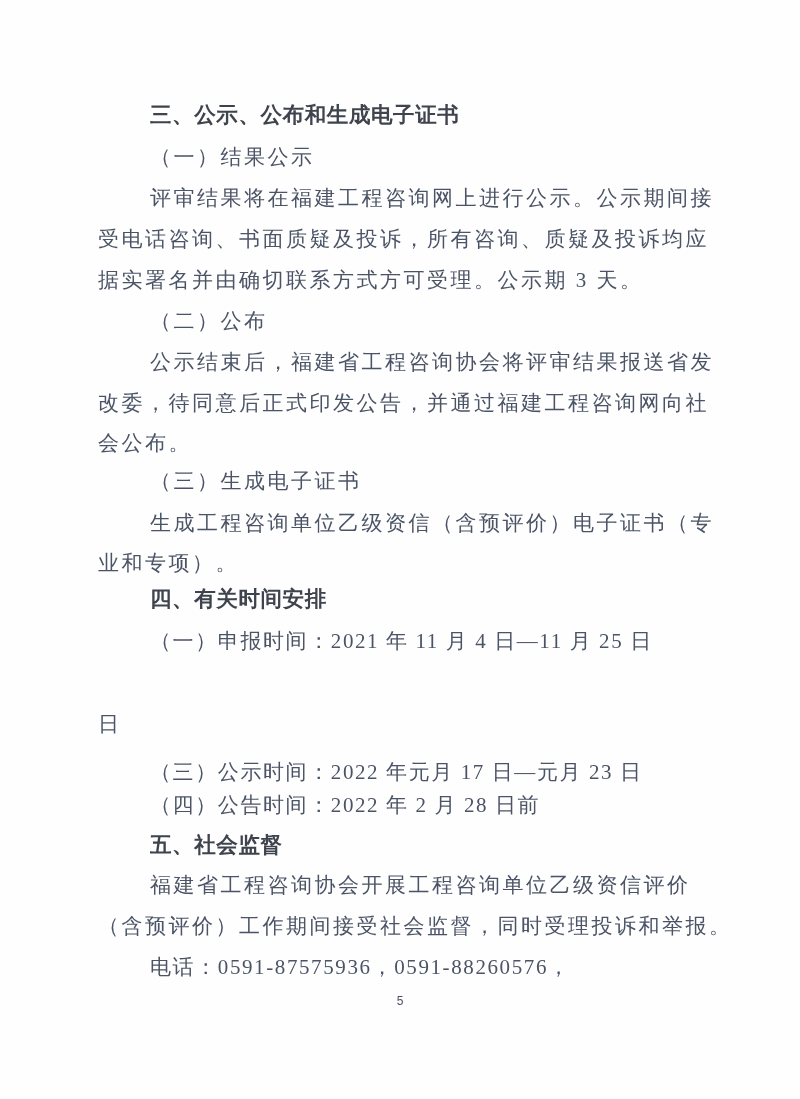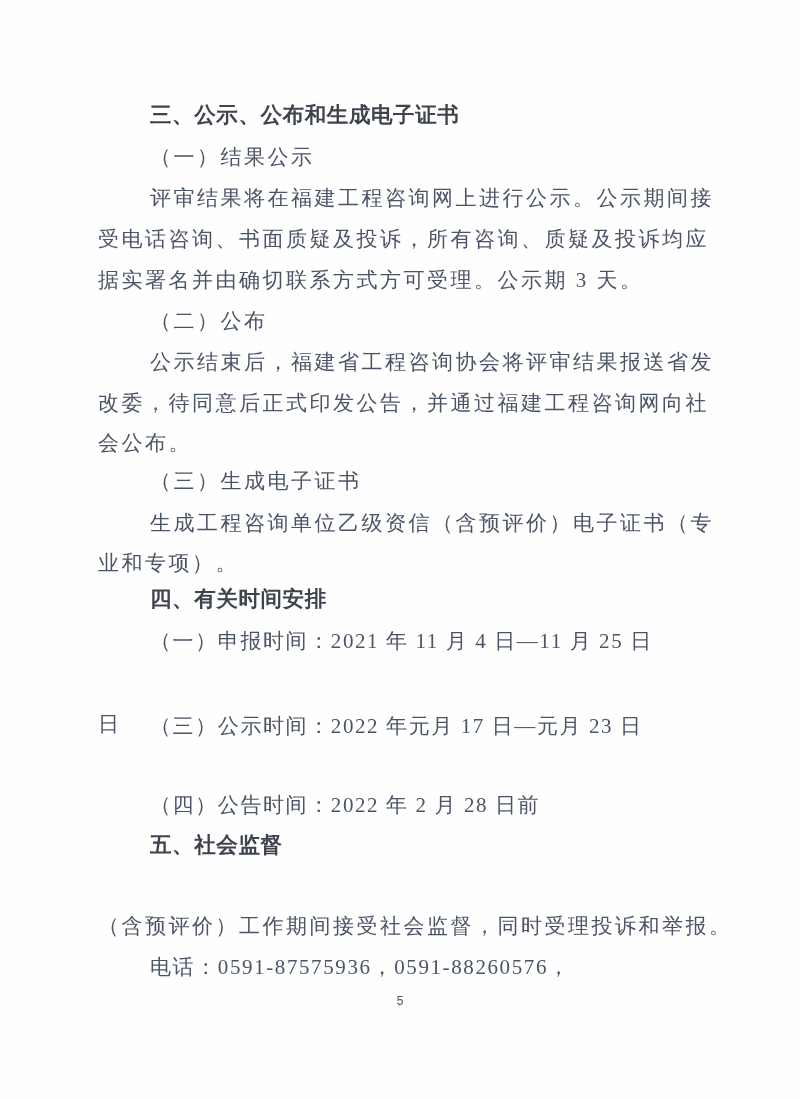--- a/index.html
+++ b/index.html
@@ -68,22 +68,23 @@
   <div class="ln" style="top:429px">会公布。</div>
 
   <div class="ln ind" style="top:467px">（三）生成电子证书</div>
   <div class="ln ind" style="top:509px">生成工程咨询单位乙级资信（含预评价）电子证书（专</div>
   <div class="ln" style="top:549px">业和专项）。</div>
 
   <div class="ln ind h" style="top:585px">四、有关时间安排</div>
 
   <div class="ln ind num" style="top:627px">（一）申报时间：2021 年 11 月 4 日—11 月 25 日</div>
   <div class="ln" style="top:710px">日</div>
-  <div class="ln ind num" style="top:712px">（三）公示时间：2022 年元月 17 日—元月 23 日</div>
+  <div class="ln ind num" style="top:758px">（三）公示时间：2022 年元月 17 日—元月 23 日</div>
   <div class="ln ind num" style="top:791px">（四）公告时间：2022 年 2 月 28 日前</div>
 
   <div class="ln ind h" style="top:831px">五、社会监督</div>
+  <div class="ln ind" style="top:871px">福建省工程咨询协会开展工程咨询单位乙级资信评价</div>
   <div class="ln" style="top:912px">（含预评价）工作期间接受社会监督，同时受理投诉和举报。</div>
   <div class="ln ind num" style="top:953px">电话：0591-87575936，0591-88260576，</div>
 
   <div class="pageno">5</div>
 
 </div>
 
 </body></html>

